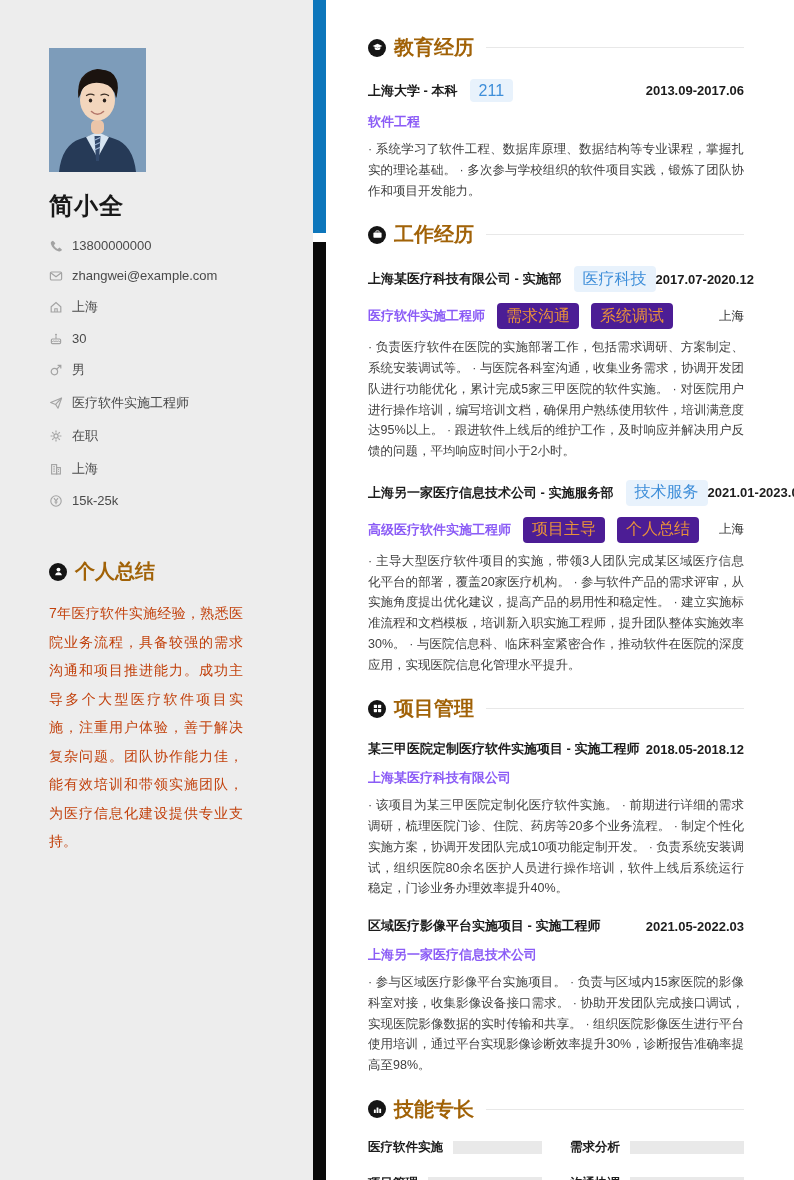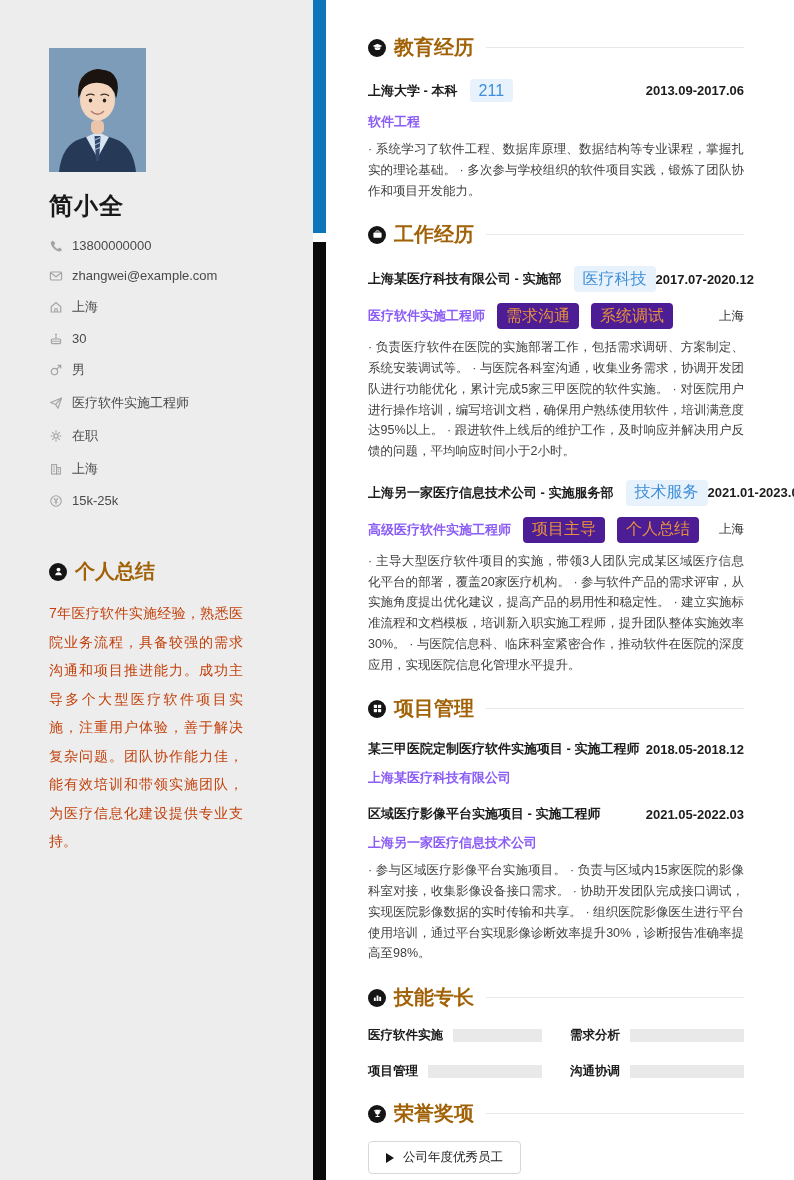--- a/index.html
+++ b/index.html
@@ -268,20 +268,21 @@
       </div>
 
       <div>
         <div class="row1">
           <span class="etitle">某三甲医院定制医疗软件实施项目 - 实施工程师</span>
           <span class="edate">2018.05-2018.12</span>
         </div>
         <div class="row2">
           <span class="esub">上海某医疗科技有限公司</span>
         </div>
+        <div class="desc">· 该项目为某三甲医院定制化医疗软件实施。 · 前期进行详细的需求调研，梳理医院门诊、住院、药房等20多个业务流程。 · 制定个性化实施方案，协调开发团队完成10项功能定制开发。 · 负责系统安装调试，组织医院80余名医护人员进行操作培训，软件上线后系统运行稳定，门诊业务办理效率提升40%。</div>
       </div>
 
       <div>
         <div class="row1">
           <span class="etitle">区域医疗影像平台实施项目 - 实施工程师</span>
           <span class="edate">2021.05-2022.03</span>
         </div>
         <div class="row2">
           <span class="esub">上海另一家医疗信息技术公司</span>
         </div>

